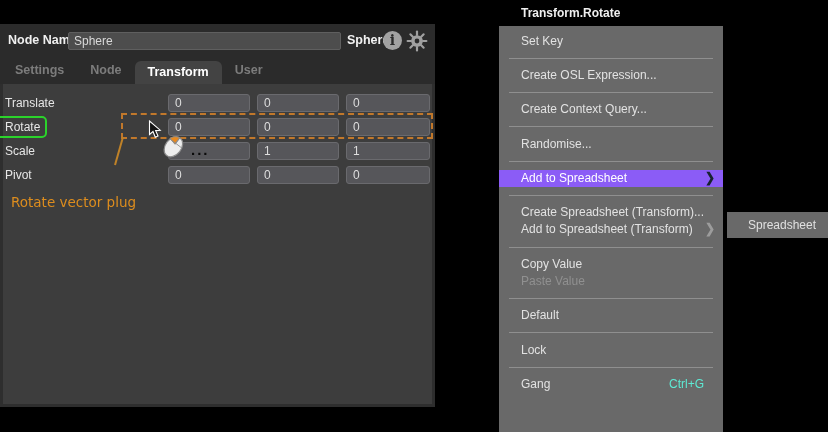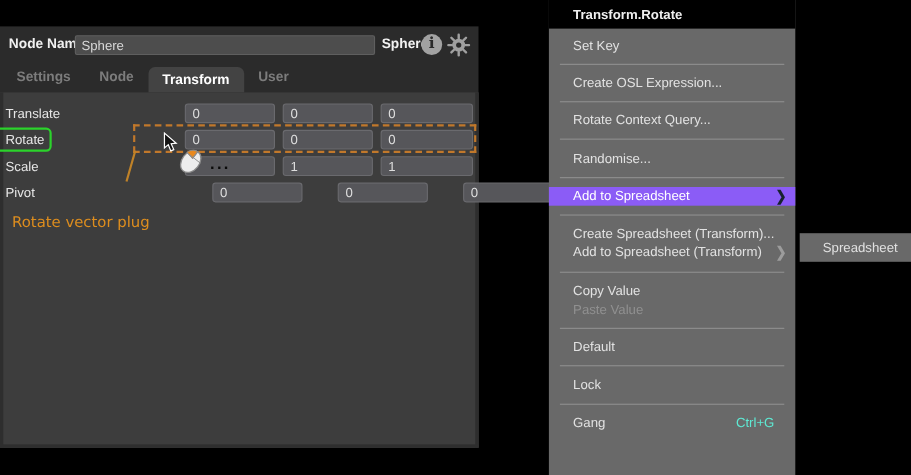--- a/index.html
+++ b/index.html
@@ -116,21 +116,21 @@
           <div class="field first">0</div>
           <div class="field">0</div>
           <div class="field wide">0</div>
         </div>
         <div class="param-row" style="top: 58px;">
           <div class="param-label"><span class="label-wrap">Scale</span></div>
           <div class="field first dots">...</div>
           <div class="field">1</div>
           <div class="field wide">1</div>
         </div>
-        <div class="param-row" style="top: 82px; gap: 25px;">
+        <div class="param-row" style="top: 82px;">
           <div class="param-label"><span class="label-wrap">Pivot</span></div>
           <div class="field first">0</div>
           <div class="field">0</div>
           <div class="field wide">0</div>
         </div>
       </div>
 
     <div class="dashed-box" style="border-color: rgb(193, 120, 43);"></div>
 
     <svg class="annot-line" width="16" height="30">
@@ -157,21 +157,21 @@
   </div>
 </div>
 
 <div class="context-menu">
   <div class="menu-header">Transform.Rotate</div>
   <div id="menu-items">
       <div class="menu-item mt">Set Key</div>
       <div class="menu-sep"></div>
       <div class="menu-item">Create OSL Expression...</div>
       <div class="menu-sep"></div>
-      <div class="menu-item">Rotate Context Query...</div>
+      <div class="menu-item">Create Context Query...</div>
       <div class="menu-sep"></div>
       <div class="menu-item">Randomise...</div>
       <div class="menu-sep"></div>
       <div class="menu-item highlighted" style="background: #8b5cf6;">Add to Spreadsheet<span class="submenu-arrow">❯</span></div>
       <div class="menu-sep"></div>
       <div class="menu-item">Create Spreadsheet (Transform)...</div>
       <div class="menu-item">Add to Spreadsheet (Transform)<span class="submenu-arrow">❯</span></div>
       <div class="menu-sep"></div>
       <div class="menu-item">Copy Value</div>
       <div class="menu-item disabled">Paste Value</div>

